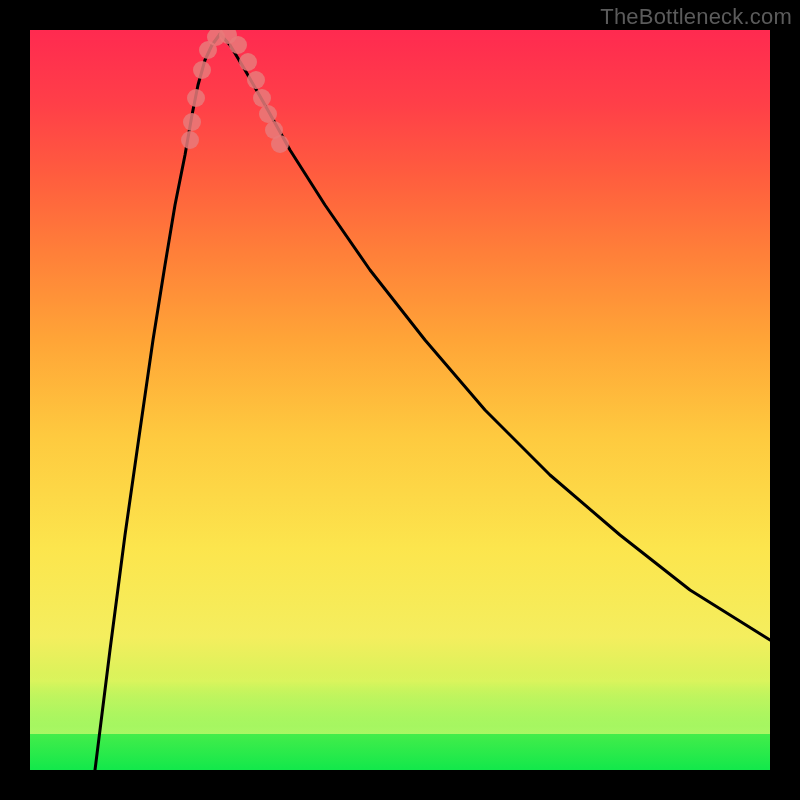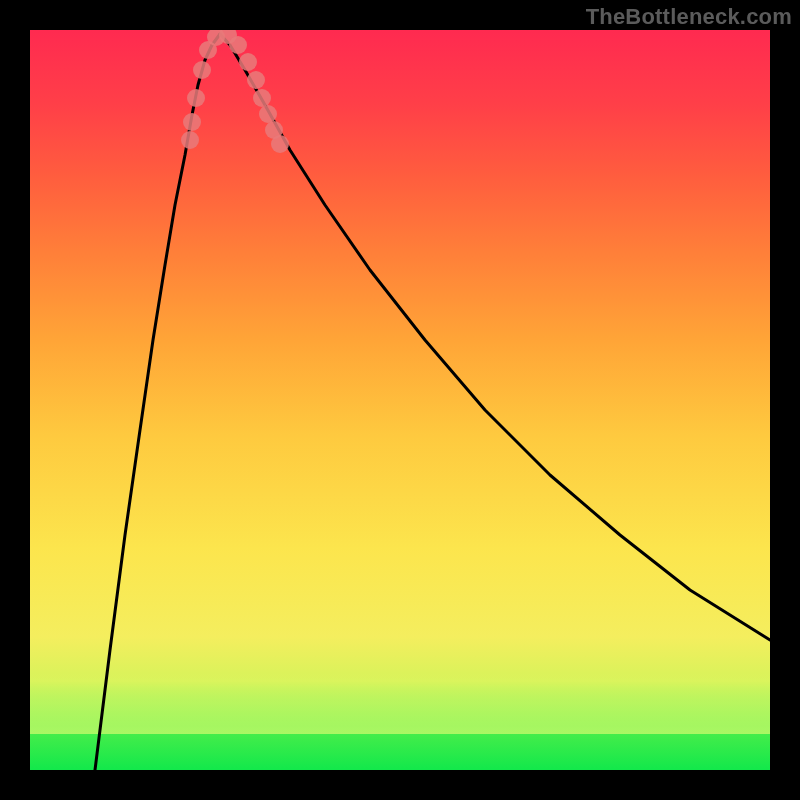--- a/index.html
+++ b/index.html
@@ -61,21 +61,21 @@
     width: 740px;
     height: 740px;
     pointer-events: none;
   }
   .watermark {
     position: absolute;
     top: 4px;
     right: 8px;
     color: #5b5b5b;
     font-size: 22px;
-    font-weight: 700;
+    font-weight: 400;
     letter-spacing: 0.2px;
     user-select: none;
   }
 </style>
 </head>
 <body>
 
 <div class="frame">
   <div class="watermark">TheBottleneck.com</div>
   <div class="plot-area">

